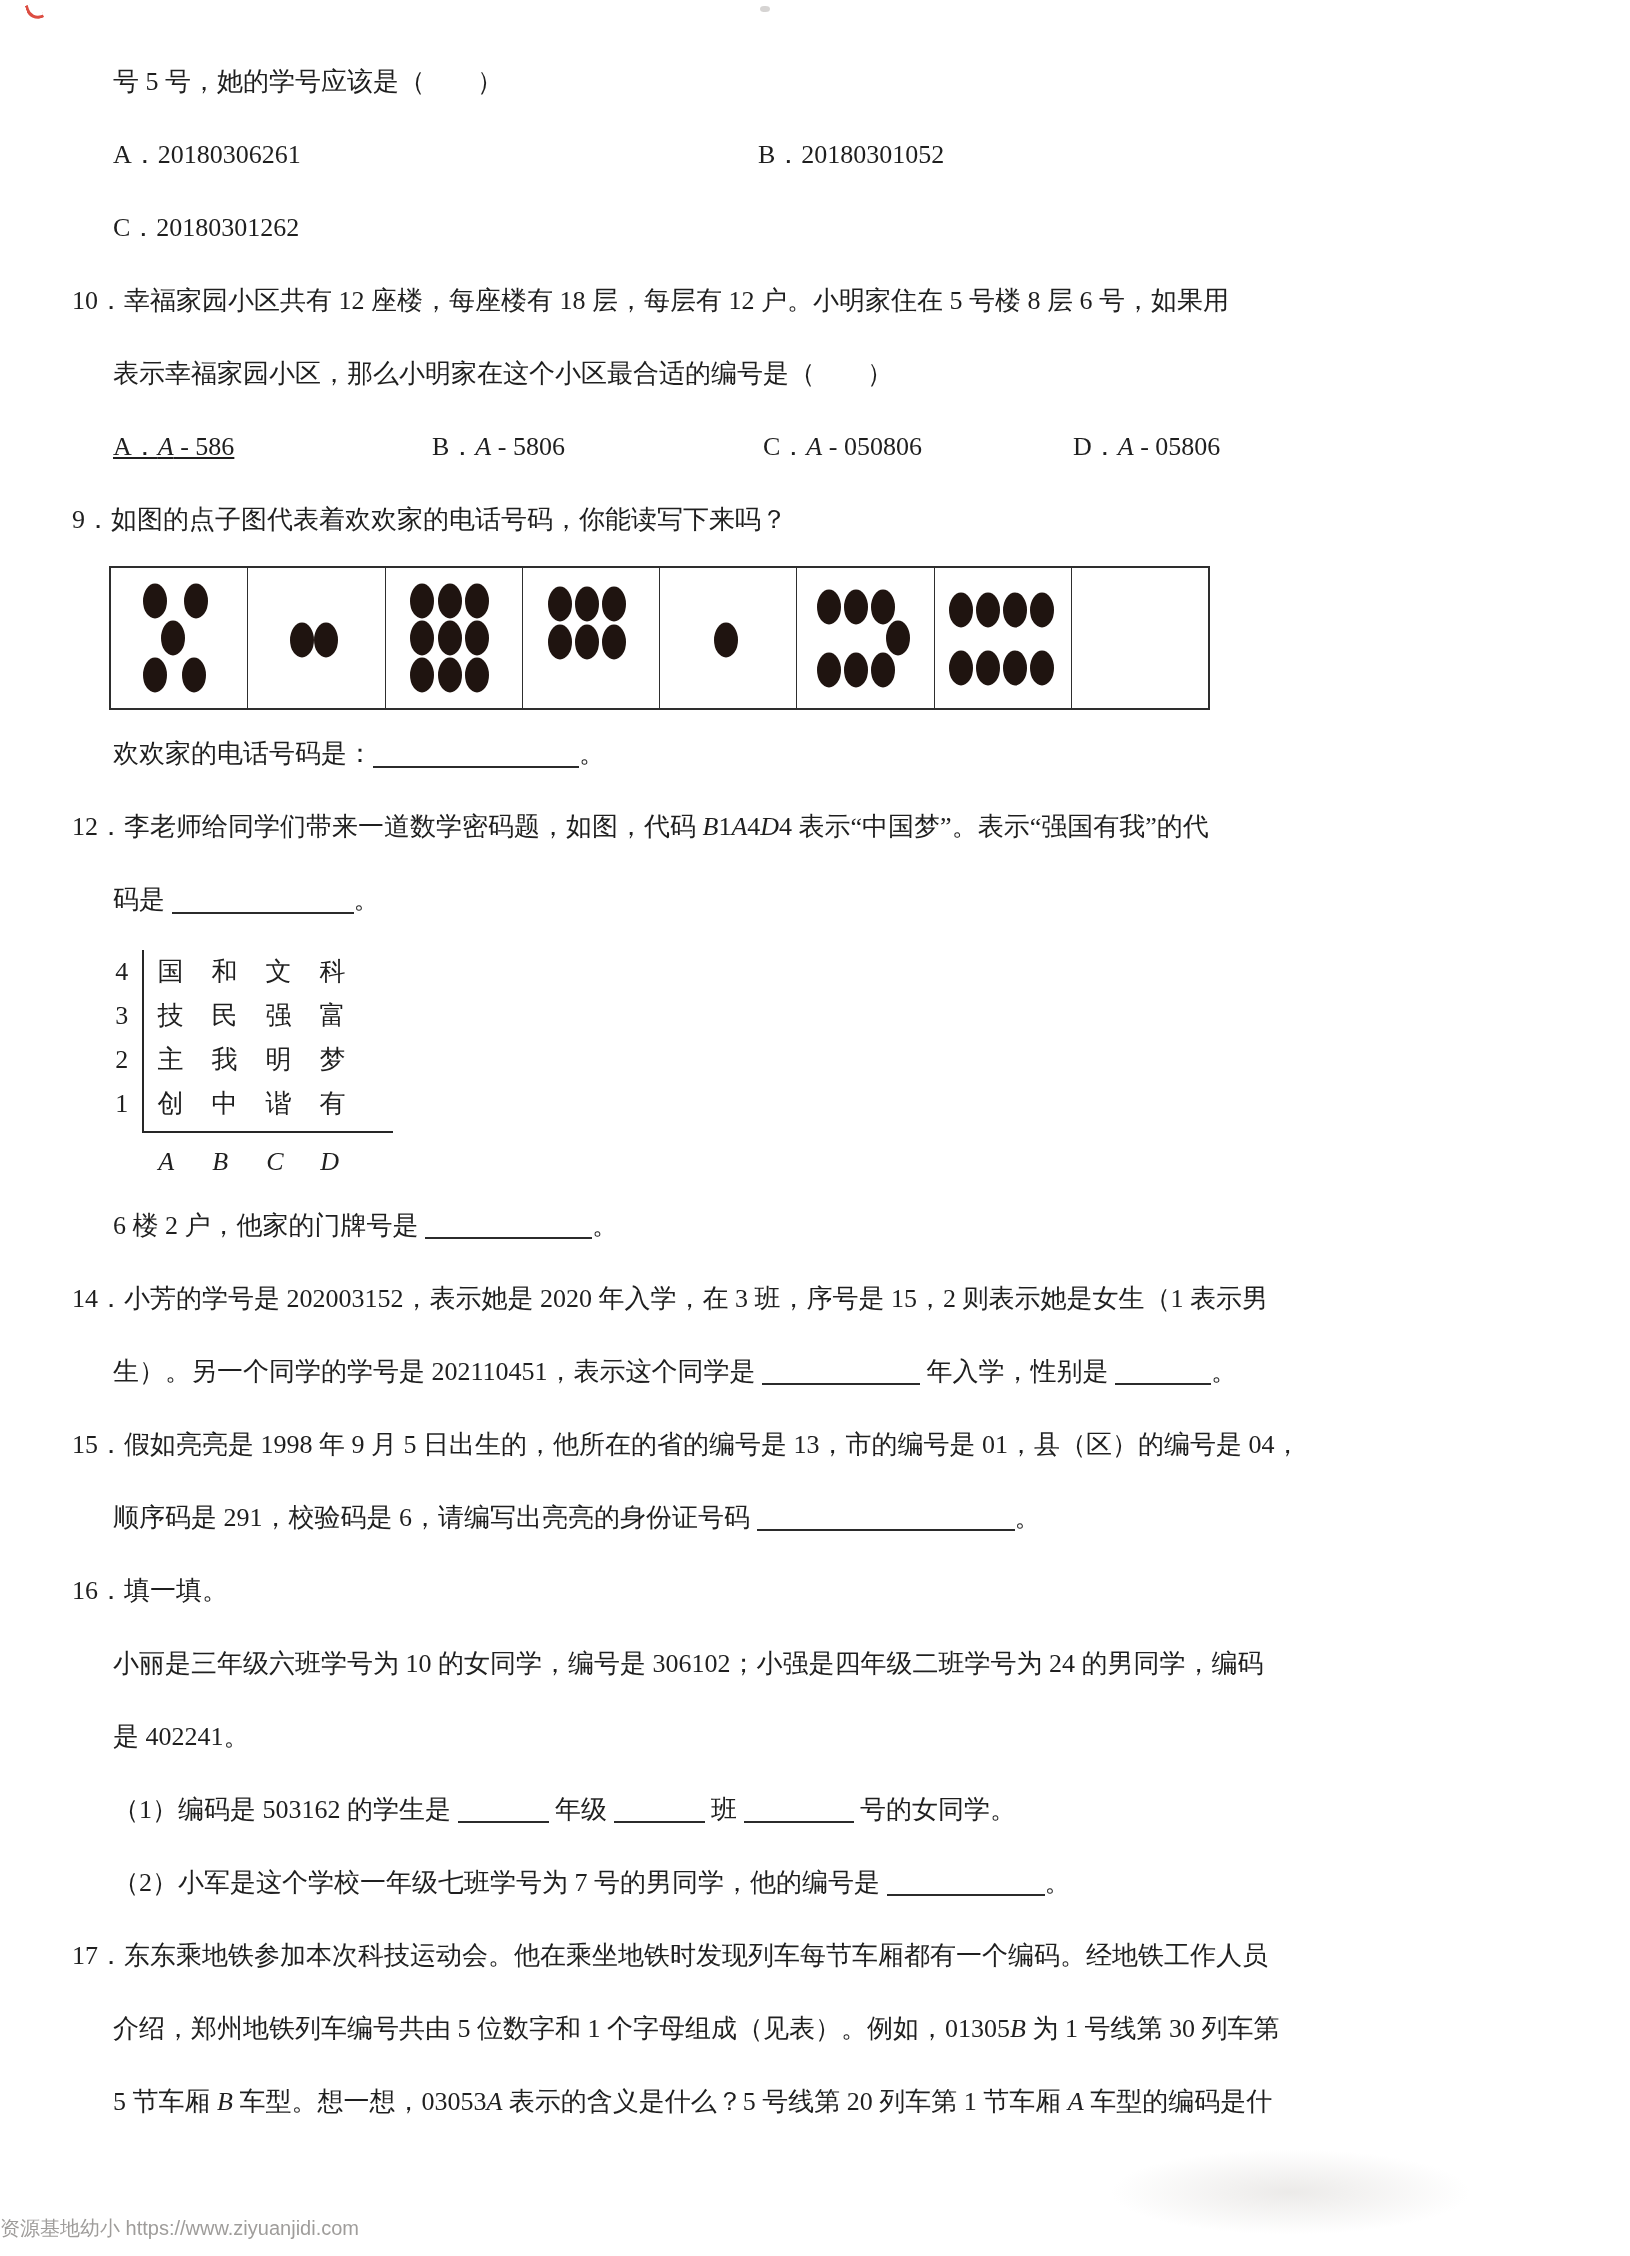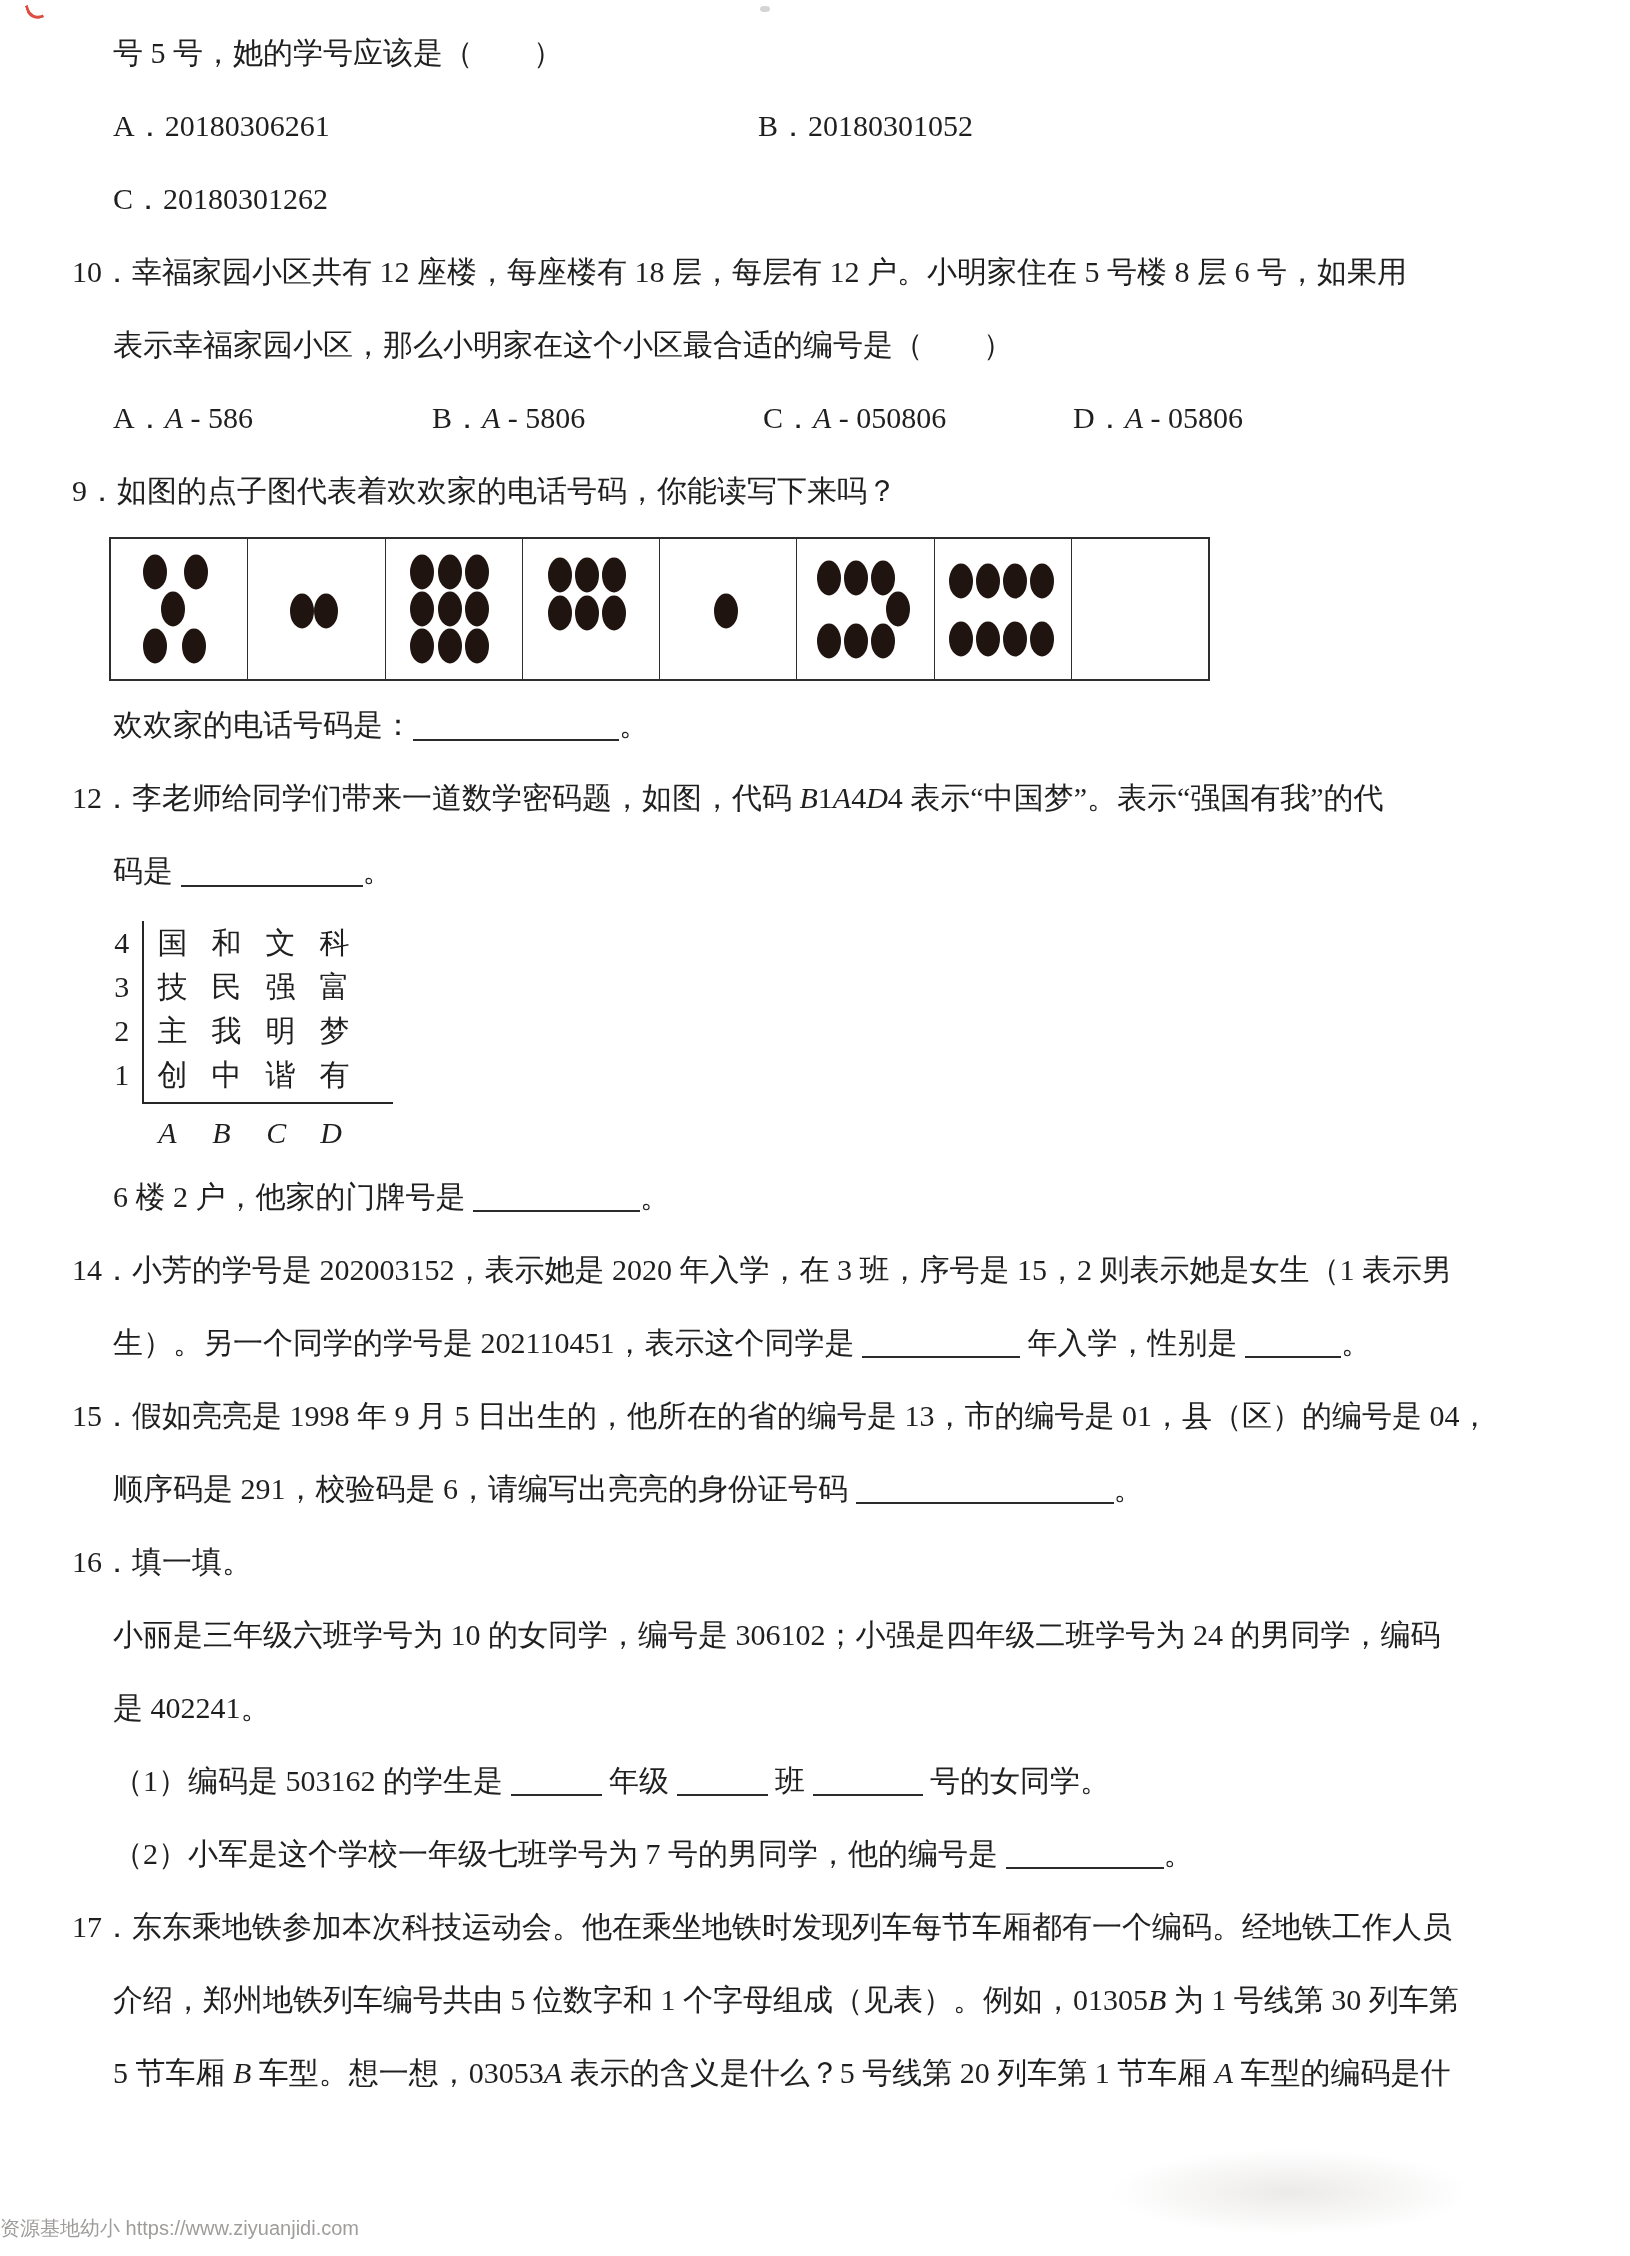--- a/index.html
+++ b/index.html
@@ -1,28 +1,28 @@
 <!DOCTYPE html>
 <html><head>
 <meta charset="utf-8">
 <style>
   html,body{margin:0;padding:0;background:#ffffff;}
   body{
     width:1631px;height:2257px;position:relative;overflow:hidden;
     font-family:"Liberation Serif","DejaVu Serif",serif;
     color:#1f1f1f;
   }
-  .content{padding:16px 34px 0 113px;font-size:30px;}
+  .content{padding:45px 34px 0 113px;font-size:26px;}
   .line{height:73px;line-height:73px;white-space:nowrap;}
   .qnum{text-indent:-41px;font-family:Liberation Serif, serif;}
   .it{font-style:italic;}
   .blank{display:inline-block;height:11.5px;border-bottom:2.9px solid #2b2b2b;vertical-align:-5.7px;}
   .opt-row{display:flex;}
   .q9-opts > span:first-child{display:inline-block;width:645px;}
-  .q10-opts > span:nth-child(1){display:inline-block;width:319px;}
+  .q10-opts > span:nth-child(1){display:inline-block;width:319px;text-decoration:underline;}
   .q10-opts > span:nth-child(2){display:inline-block;width:331px;}
   .q10-opts > span:nth-child(3){display:inline-block;width:310px;}
 
   
   .dot-table{display:flex;width:1097px;height:140px;border:2.9px solid #2e2e2e;margin:9.6px 0 7.6px -3.8px;background:#fff;}
   .dot-cell{flex:1;border-right:1.9px solid #2e2e2e;position:relative;}
   .dot-cell:last-child{border-right:none;}
   .dot{position:absolute;width:24px;height:35px;background:#1f1410;border-radius:50%;transform:translate(-50%,-50%);}
 
   

